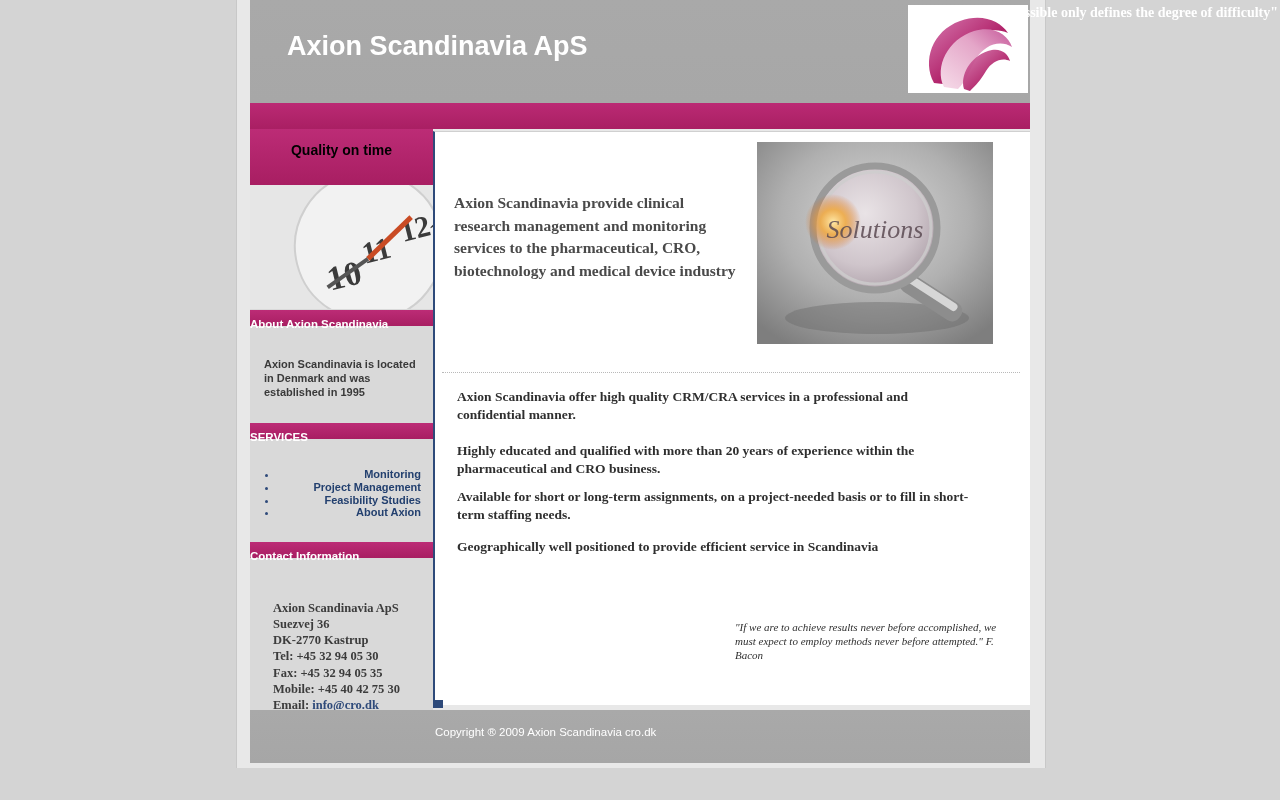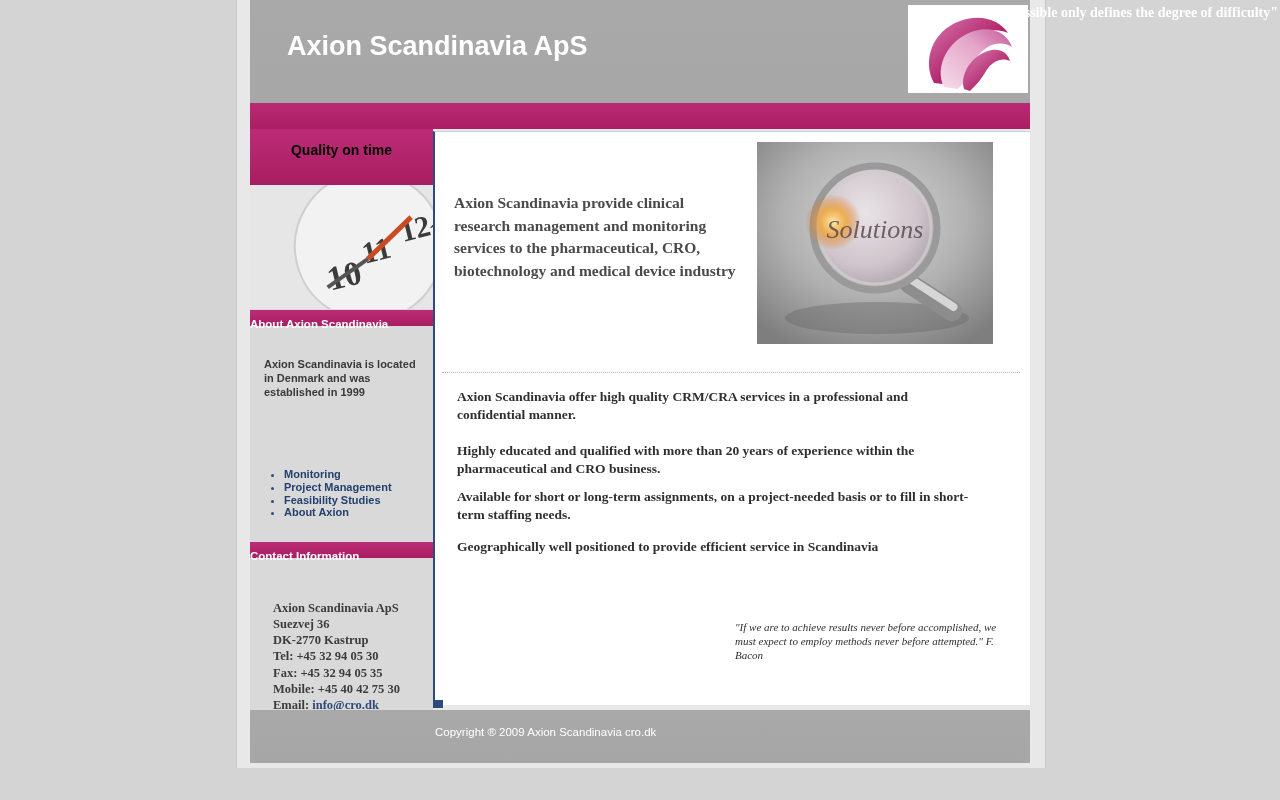--- a/index.html
+++ b/index.html
@@ -122,29 +122,30 @@
     left: 264px; top: 358px;
     width: 160px;
     font-size: 11px;
     font-weight: bold;
     color: #3a3a3a;
     line-height: 1.25;
     font-family: "Liberation Sans", sans-serif;
   }
   .services-list {
     position: absolute;
-    left: 262px; top: 468px;
+    left: 256px; top: 468px;
     width: 165px;
     margin: 0;
     padding-left: 22px;
     font-size: 11px;
     font-weight: bold;
     color: #2e4a7a;
     line-height: 1.16;
     font-family: "Liberation Sans", sans-serif;
+    text-align: right;
   }
   .services-list li { margin: 0; padding: 0; }
   .services-list li span { color: #23406f; }
   .contact-block {
     position: absolute;
     left: 273px; top: 600px;
     width: 160px;
     font-size: 12.5px;
     font-weight: bold;
     color: #3c3c3c;
@@ -278,22 +279,23 @@
         <text x="62" y="78" font-family="Liberation Serif, serif" font-size="30" font-weight="bold" fill="#3b3b3b">11</text>
         <text x="104" y="66" font-family="Liberation Serif, serif" font-size="30" font-weight="bold" fill="#3b3b3b">12</text>
         <text x="132" y="74" font-family="Liberation Serif, serif" font-size="28" font-weight="bold" fill="#3b3b3b">1</text>
         <line x1="66" y1="74" x2="118" y2="44" stroke="#c94b24" stroke-width="5"></line>
         <line x1="66" y1="74" x2="20" y2="92" stroke="#555" stroke-width="4"></line>
       </g>
     </svg>
   </div>
 
   <div class="bar-heading" id="bar-about">About Axion Scandinavia</div>
-  <div class="about-text">Axion Scandinavia is located in Denmark and was established in 1999</div>
-
+  <div class="about-text">Axion Scandinavia is located in Denmark and was established in 1995</div>
+
+  <div class="bar-heading" id="bar-services">SERVICES</div>
   <ul class="services-list">
     <li><span>Monitoring</span></li>
     <li><span>Project Management</span></li>
     <li><span>Feasibility Studies</span></li>
     <li><span>About Axion</span></li>
   </ul>
 
   <div class="bar-heading" id="bar-contact">Contact Information</div>
   <div class="contact-block">
     <div>Axion Scandinavia ApS</div>

